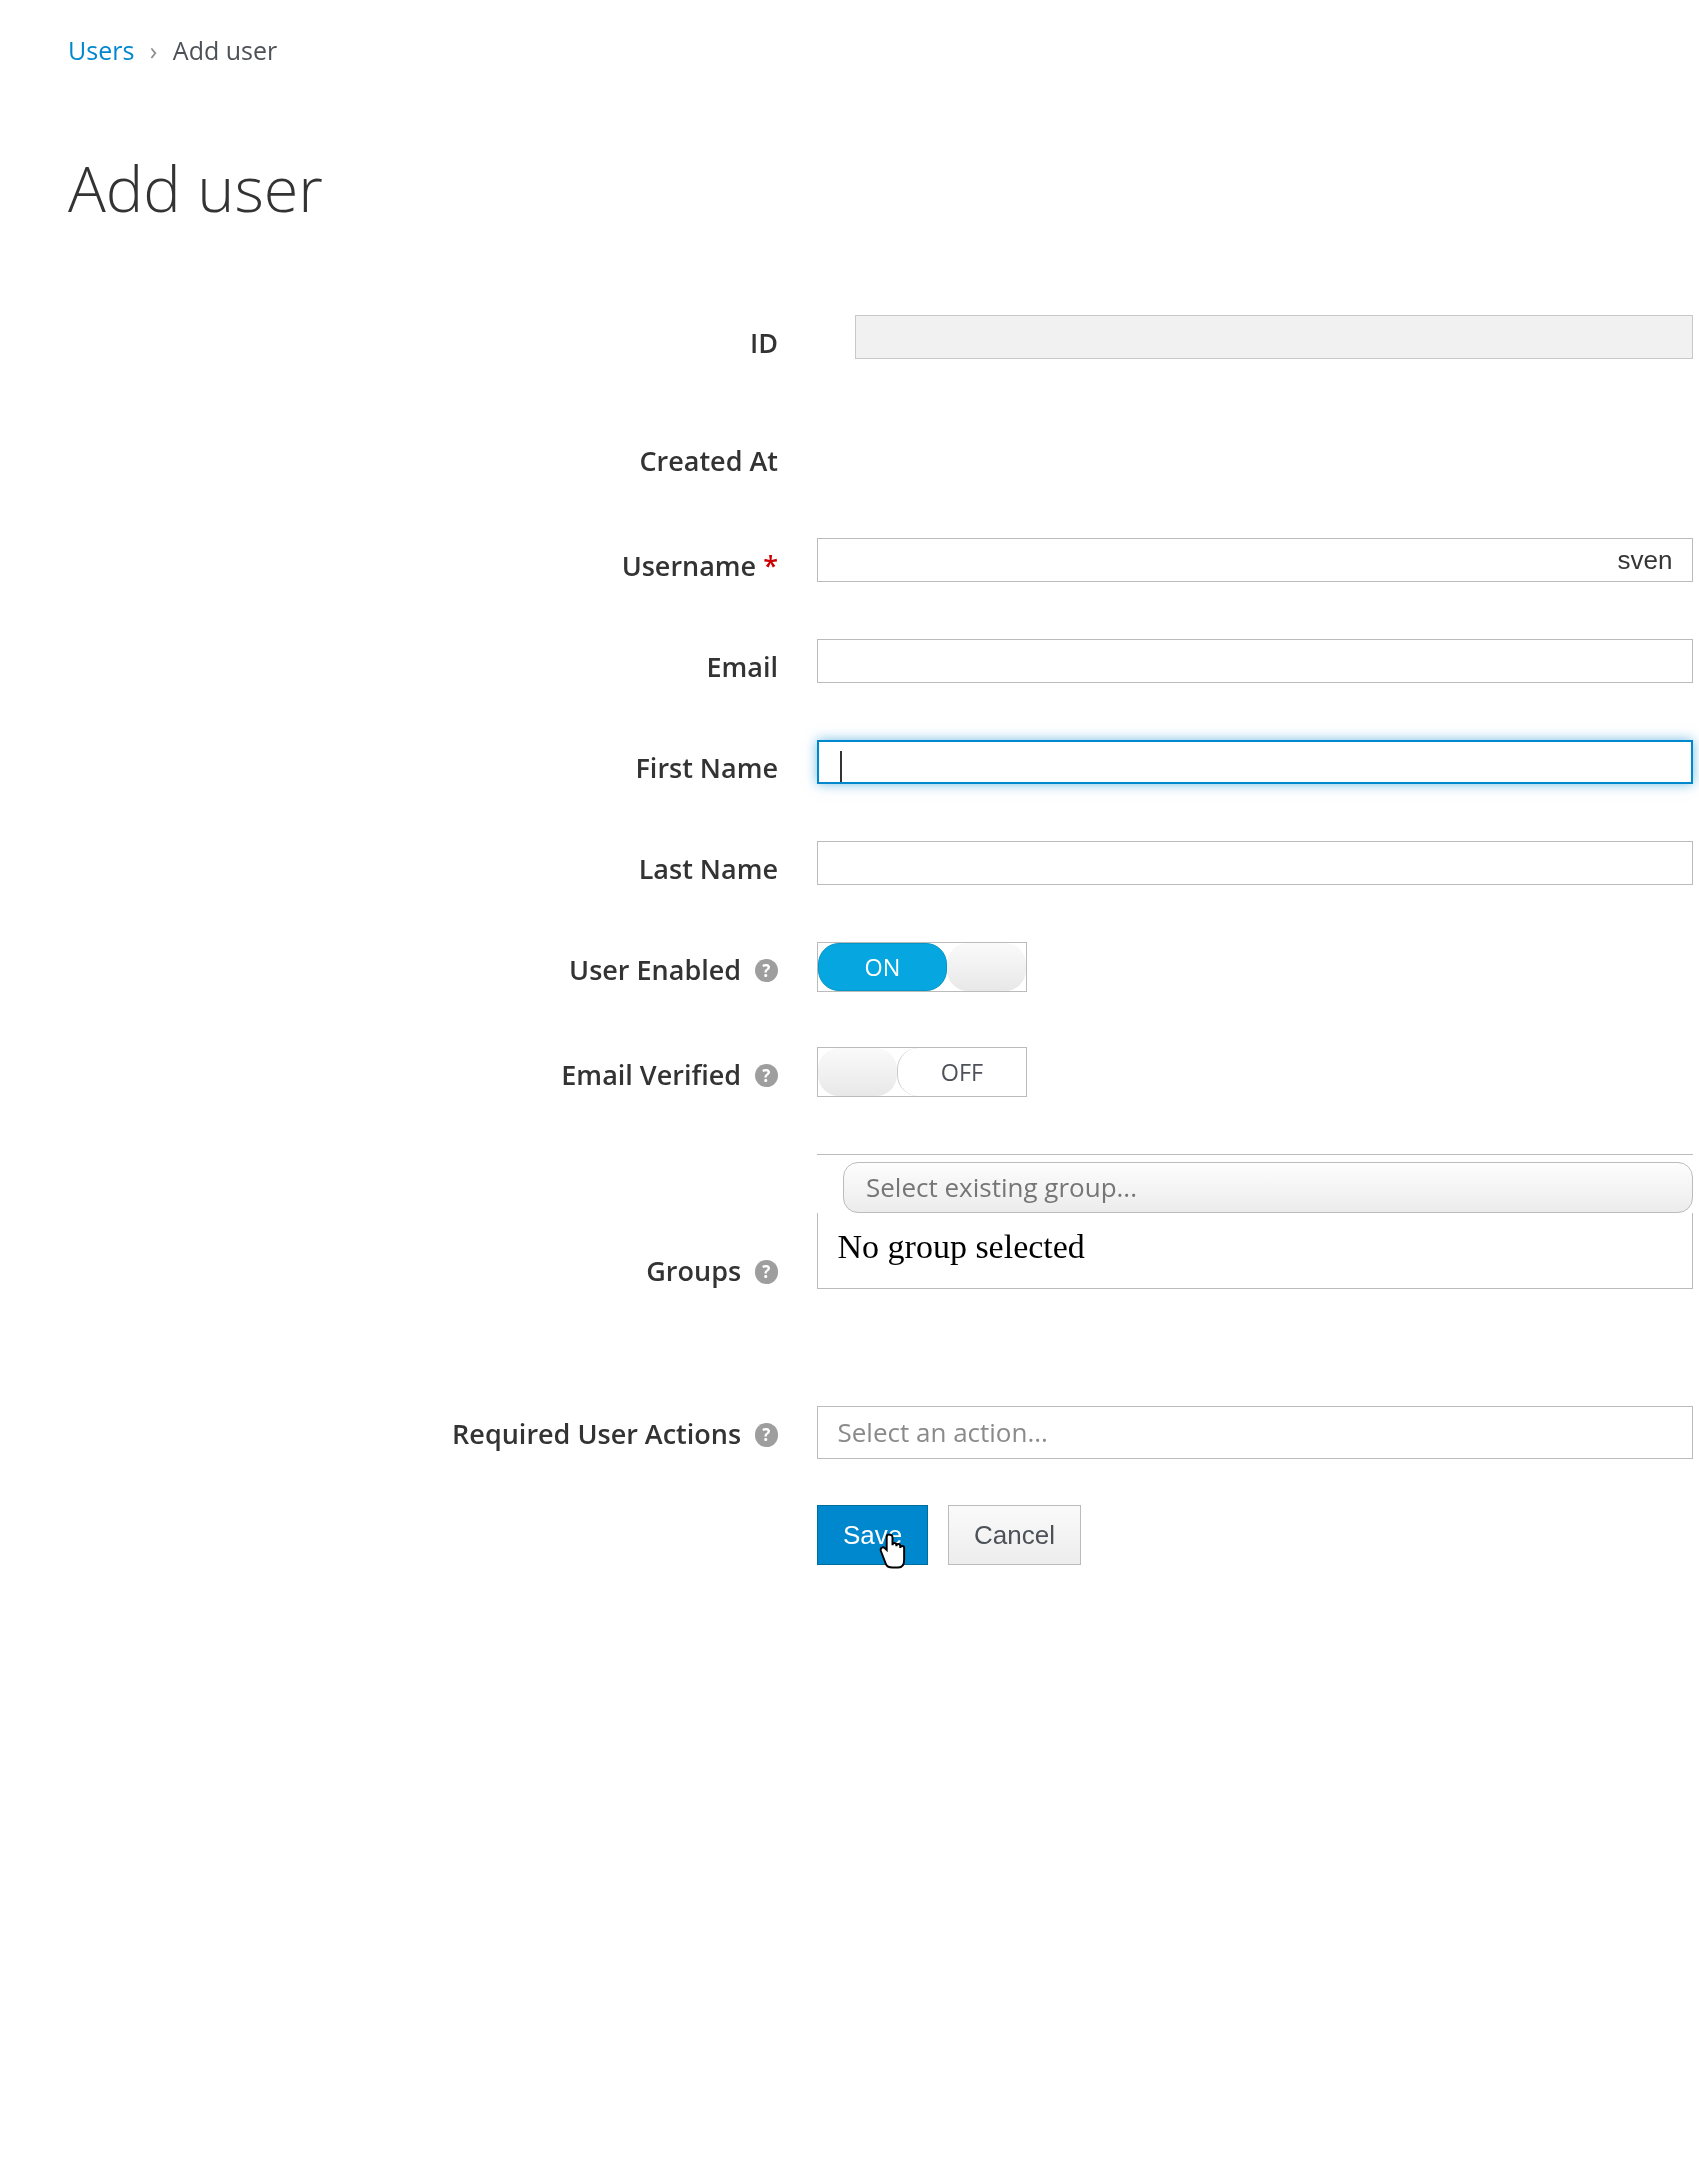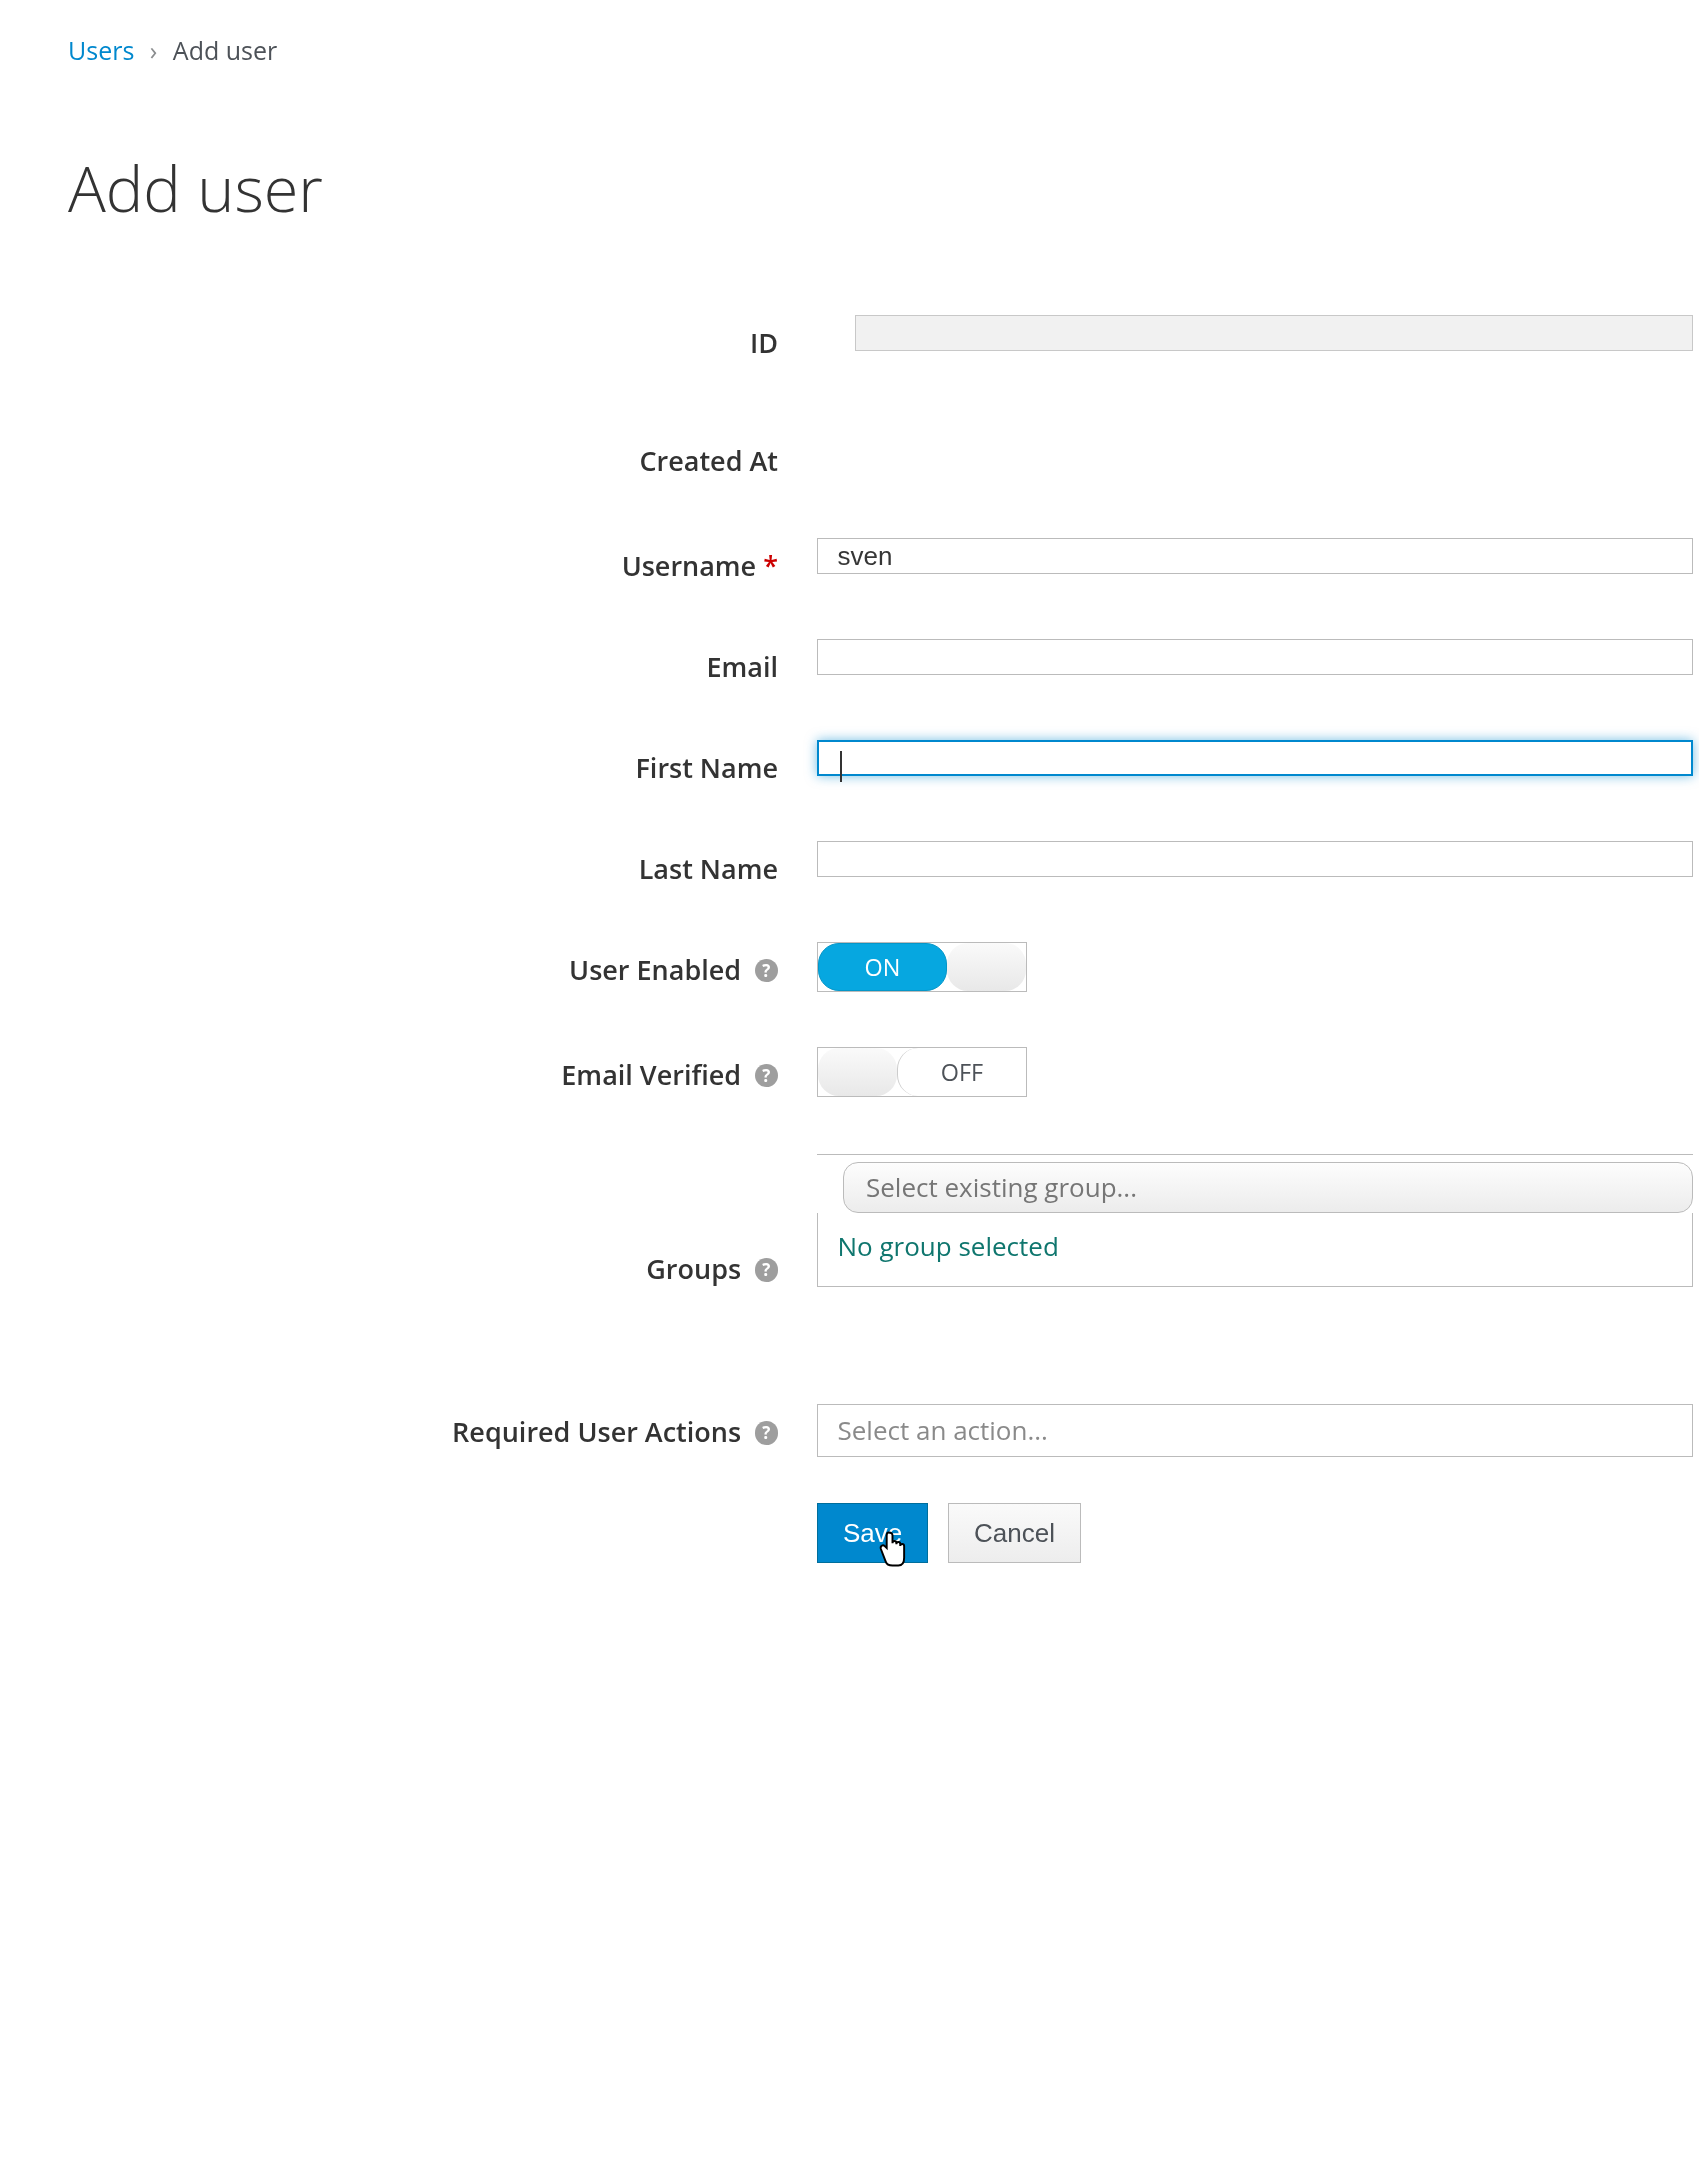--- a/index.html
+++ b/index.html
@@ -82,28 +82,29 @@
     margin-left: 6.5px;
     position: relative;
     top: -2px;
   }
   .field-col {
     flex: 1 1 auto;
     min-width: 0;
   }
 
   input.text-input {
-    height: 36px;
+    height: 44px;
     width: 100%;
     border: 1.3px solid #bbbbbb;
     background: #ffffff;
     padding: 0 19.5px;
     font-size: 26px;
     color: #363636;
     outline: none;
+    text-align: right;
   }
   input.text-input[disabled] {
     background: #f1f1f1;
     border-color: #c8c8c8;
     cursor: not-allowed;
   }
   input.text-input.focused {
     border: 2px solid #0088ce;
     box-shadow: 0 0 11.7px rgba(0,136,206,0.55);
   }
@@ -169,22 +170,23 @@
   }
   .combo .ph {
     line-height: 48px;
   }
   .groups-border-top {
     border-top: 1.3px solid #bbbbbb;
     height: 7.8px;
   }
   .groups-msg {
     padding: 15.6px 19.5px 22px 19.5px;
-    font-size: 26px;
-    color: #0f766e;
+    font-size: 34px;
+    color: #000000;
+    font-family: Liberation Serif, serif;
   }
 
   .action-select {
     height: 53px;
     width: 100%;
     border: 1.3px solid #bbbbbb;
     background: #ffffff;
     padding: 0 19.5px;
     font-size: 26px;
     color: #8a8a8a;

